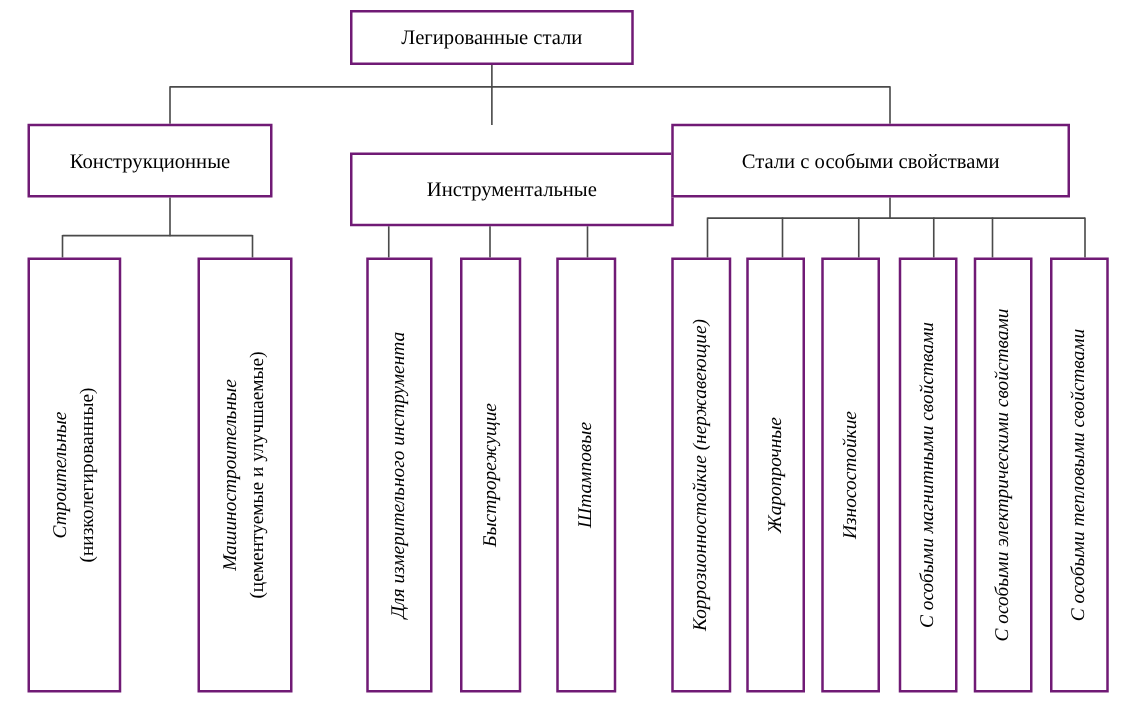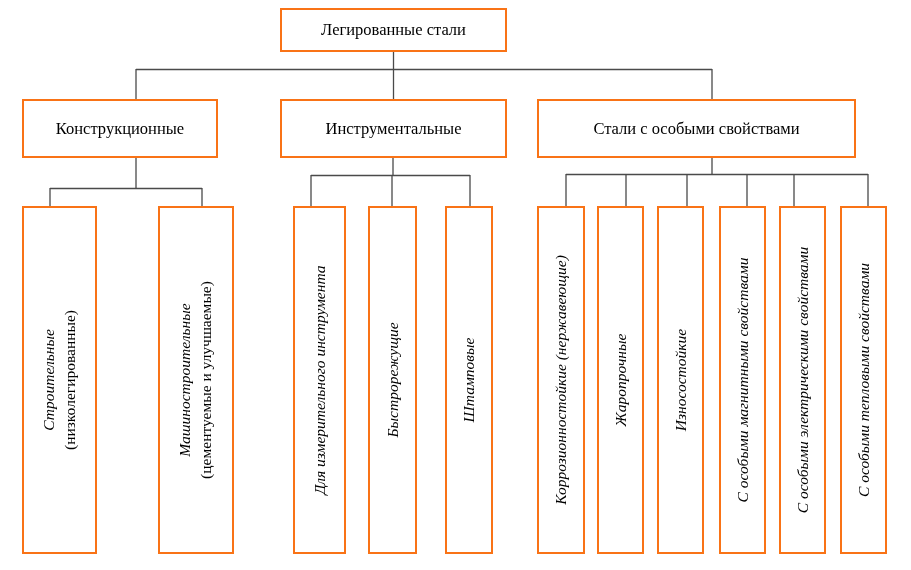--- a/index.html
+++ b/index.html
@@ -8,21 +8,21 @@
     width: 911px;
     height: 570px;
     background: #ffffff;
     font-family: "Liberation Serif", "DejaVu Serif", serif;
     color: #000000;
     overflow: hidden;
   }
   .box {
     position: absolute;
     background: #ffffff;
-    border: 2px solid #f97316;
+    border: 2px solid #701a75;
     box-sizing: border-box;
     font-family: Liberation Serif, serif;
   }
   .node-label {
     position: absolute;
     inset: 0;
     display: flex;
     align-items: center;
     justify-content: center;
     font-size: 16.5px;
@@ -86,21 +86,21 @@
     <line x1="868" y1="174" x2="868" y2="207"></line>
   </svg>
 
   <div class="box" style="left:280px; top:8px; width:227px; height:44px;">
     <div class="node-label">Легированные стали</div>
   </div>
 
   <div class="box level2" style="left:22px; width:196px;">
     <div class="node-label">Конструкционные</div>
   </div>
-  <div class="box level2" style="left:280px; width:227px;">
+  <div class="box level2" style="left:280px; width:259px;margin-top:23px;">
     <div class="node-label">Инструментальные</div>
   </div>
   <div class="box level2" style="left:537px; width:319px;">
     <div class="node-label">Стали с особыми свойствами</div>
   </div>
 
   <div class="box leaf" style="left:22px; width:75px;">
     <div class="vtext">
       <span class="ln main">Строительные</span>
       <span class="ln sub">(низколегированные)</span>

